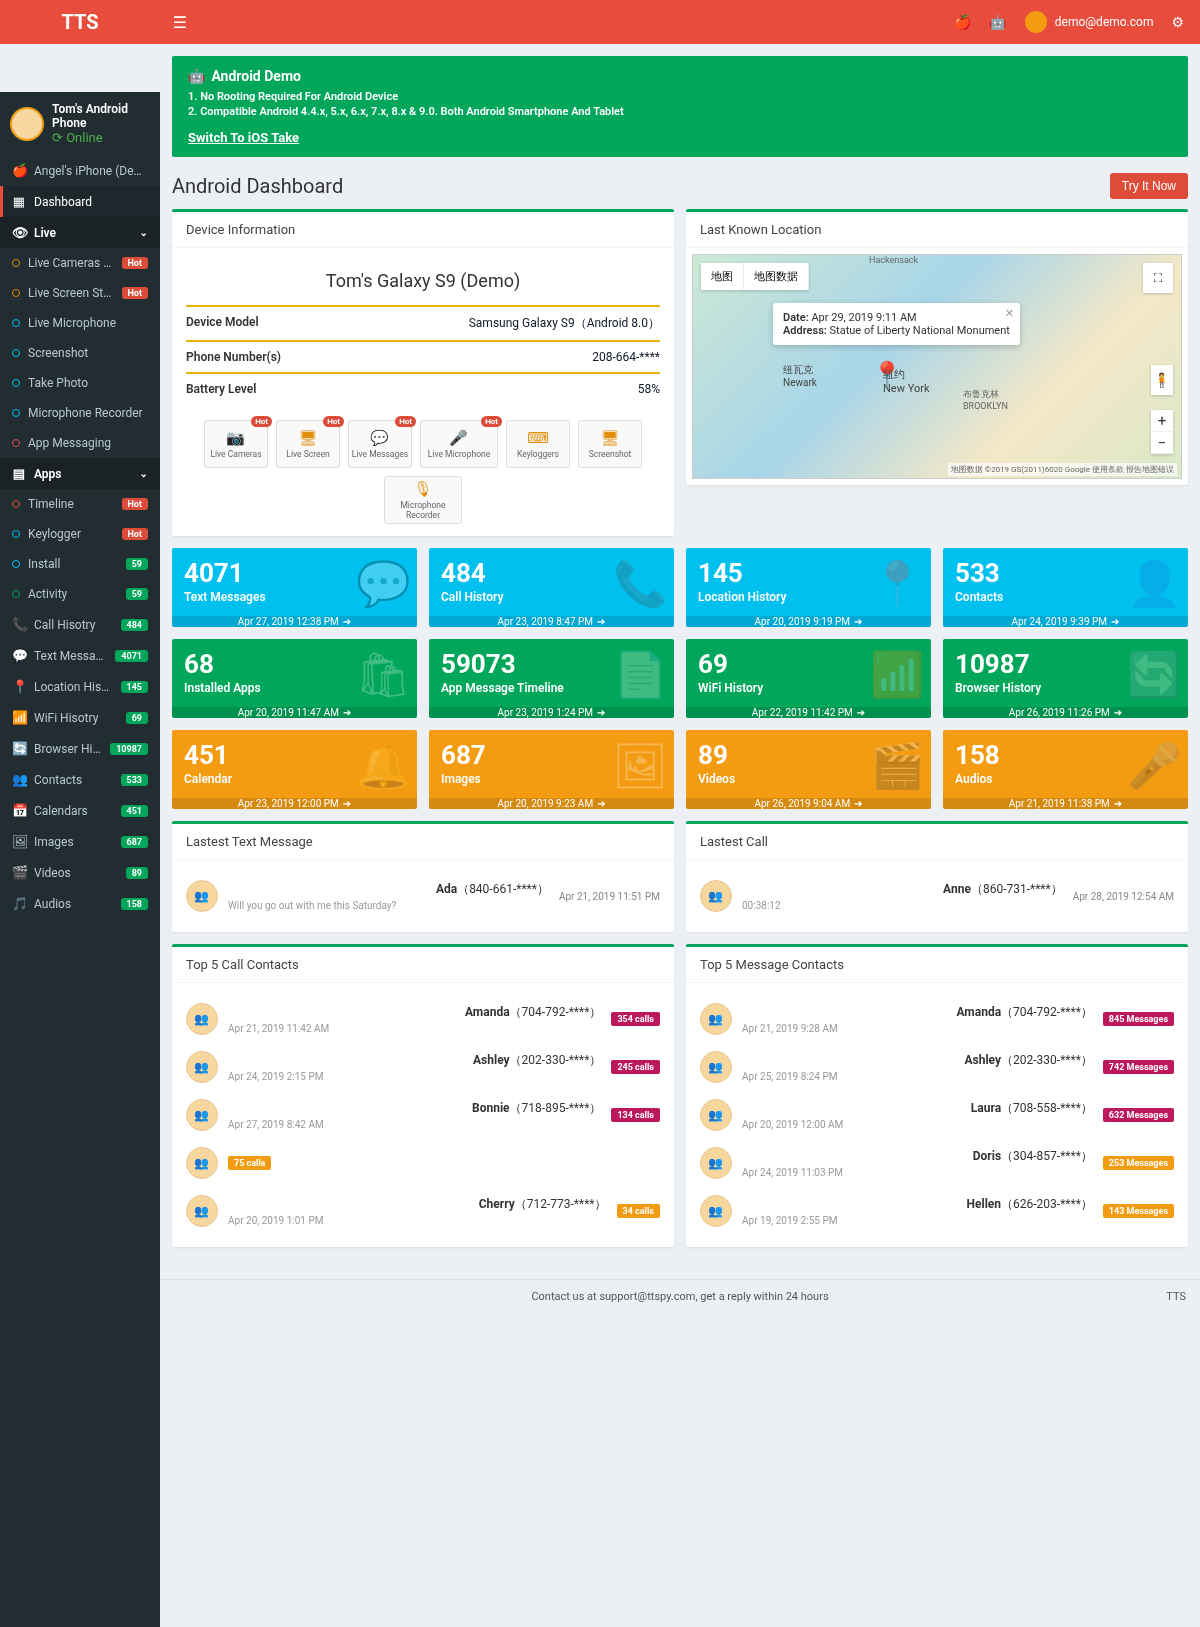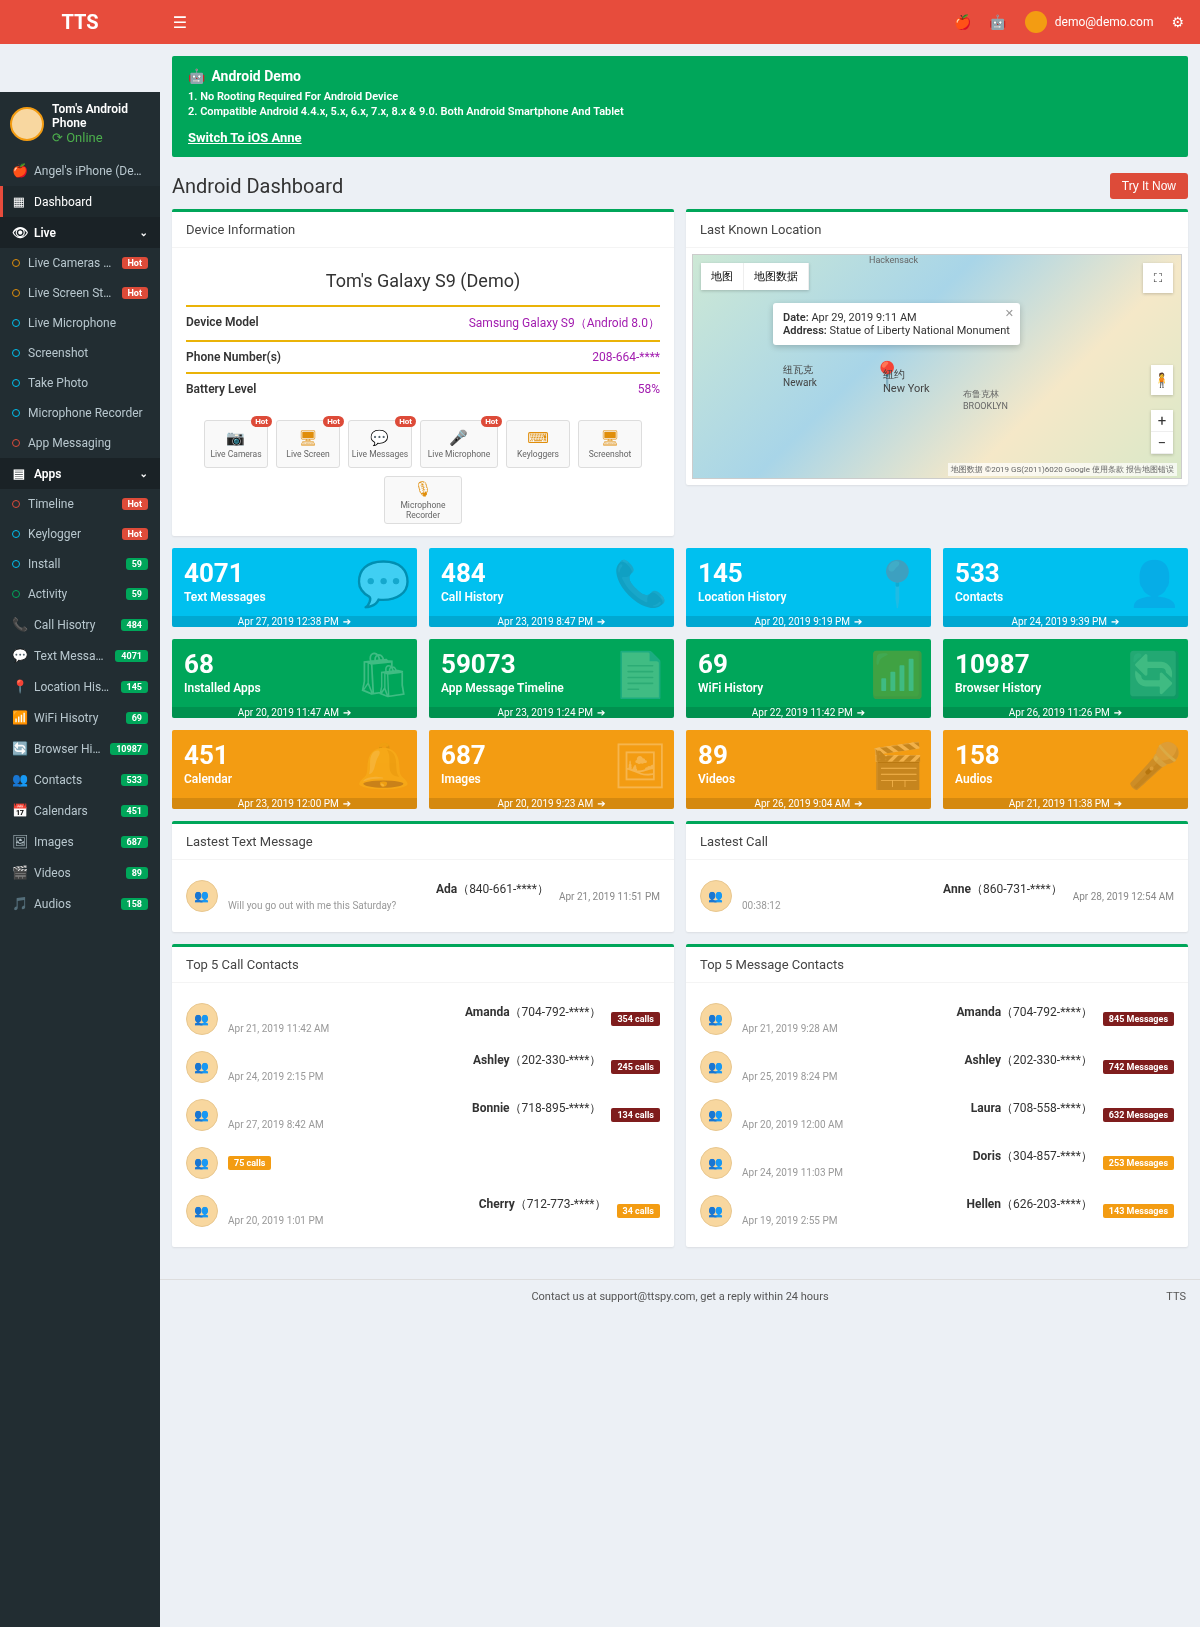--- a/index.html
+++ b/index.html
@@ -49,21 +49,21 @@
 .row { display: flex; gap: 12px; margin-bottom: 12px; }
 .col-half { flex: 1; min-width: 0; }
 
 .box { background: #fff; border-top: 3px solid #00a65a; border-radius: 2px; box-shadow: 0 1px 2px rgba(0,0,0,0.08); }
 .box-header { padding: 10px 14px; font-size: 13px; color: #444; border-bottom: 1px solid #f4f4f4; }
 .box-body { padding: 12px 14px; }
 
 .device-title { text-align: center; font-size: 18px; color: #333; padding: 10px 0 14px; }
 .info-row { display: flex; justify-content: space-between; padding: 8px 0; font-size: 12px; border-top: 2px solid #eab308; }
 .info-label { font-weight: 600; color: #333; }
-.info-value { color: #a21caf; }
+.info-value { color: #0f172a; }
 
 .live-grid { display: flex; flex-wrap: wrap; gap: 8px; justify-content: center; margin-top: 16px; }
 .live-btn { position: relative; border: 1px solid #ddd; background: #f9f9f9; border-radius: 3px; width: 64px; height: 48px; display: flex; flex-direction: column; align-items: center; justify-content: center; gap: 2px; cursor: pointer; }
 .live-btn.wide { width: 78px; }
 .live-btn-icon { font-size: 15px; color: #e08e0b; }
 .live-btn-label { font-size: 8.5px; color: #666; text-align: center; }
 .live-hot { position: absolute; top: -5px; right: -5px; background: #dd4b39; color: #fff; font-size: 8px; padding: 1px 4px; border-radius: 7px; font-weight: bold; }
 
 .map-placeholder { height: 225px; background: linear-gradient(135deg, #cde8d5 0%, #a8d5e8 40%, #f5e8c8 70%, #d8e8c8 100%); position: relative; border: 1px solid #ccc; overflow: hidden; }
 .map-controls-tl { position: absolute; top: 8px; left: 8px; display: flex; background: #fff; box-shadow: 0 1px 3px rgba(0,0,0,0.2); }
@@ -94,21 +94,21 @@
 .stat-bg-icon { position: absolute; right: 6px; top: 10px; font-size: 44px; opacity: 0.25; }
 
 .list-item { display: flex; align-items: center; gap: 10px; padding: 8px 0; }
 .list-avatar { width: 32px; height: 32px; border-radius: 50%; background: #f8d79f; border: 1px solid #e8c78f; flex: none; display: flex; align-items: center; justify-content: center; font-size: 12px; color: #e08e0b; }
 .list-body { flex: 1; min-width: 0; }
 .list-name { font-size: 12px; text-align: right; }
 .list-name b { font-weight: 700; color: #333; }
 .list-sub { font-size: 10px; color: #999; margin-top: 2px; }
 .list-right { font-size: 10px; color: #888; white-space: nowrap; }
 .list-badge { padding: 2px 6px; border-radius: 2px; color: #fff; font-size: 9px; font-weight: bold; white-space: nowrap; }
-.lb-red { background: #7f1d1d; text-align: right; }
+.lb-red { background: #be185d; text-align: right; }
 .lb-orange { background: #f39c12; }
 
 .footer { padding: 10px 14px; font-size: 11px; color: #555; border-top: 1px solid #ddd; display: flex; justify-content: center; position: relative; margin-top: 8px; }
 .footer-brand { position: absolute; right: 14px; }
 </style>
 </head>
 <body>
 
 <div class="header">
   <div class="logo">TTS</div>
@@ -266,21 +266,21 @@
 <div class="main">
   <div class="content">
 
     <div class="promo">
       <div class="promo-title">
         <span>🤖</span>
         <span>Android Demo</span>
       </div>
       <div class="promo-line">1. No Rooting Required For Android Device</div>
       <div class="promo-line">2. Compatible Android 4.4.x, 5.x, 6.x, 7.x, 8.x &amp; 9.0. Both Android Smartphone And Tablet</div>
-      <a class="promo-switch">Switch To iOS Anne</a>
+      <a class="promo-switch">Switch To iOS Take</a>
     </div>
 
     <div class="page-title-row">
       <div class="page-title">Android Dashboard</div>
       <button class="btn-try">Try It Now</button>
     </div>
 
     <div class="row">
       <div class="col-half">
         <div class="box">

